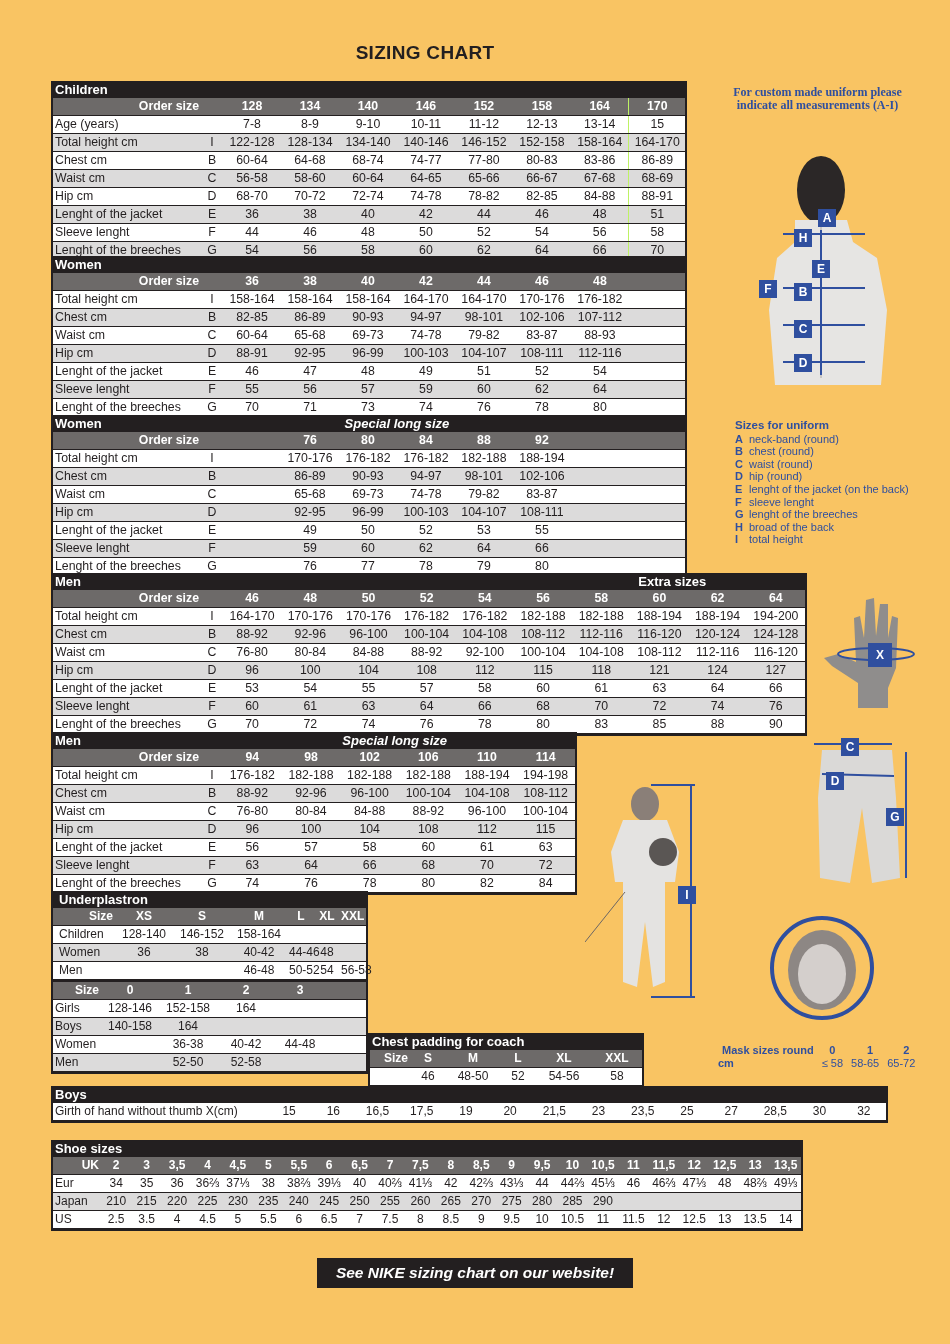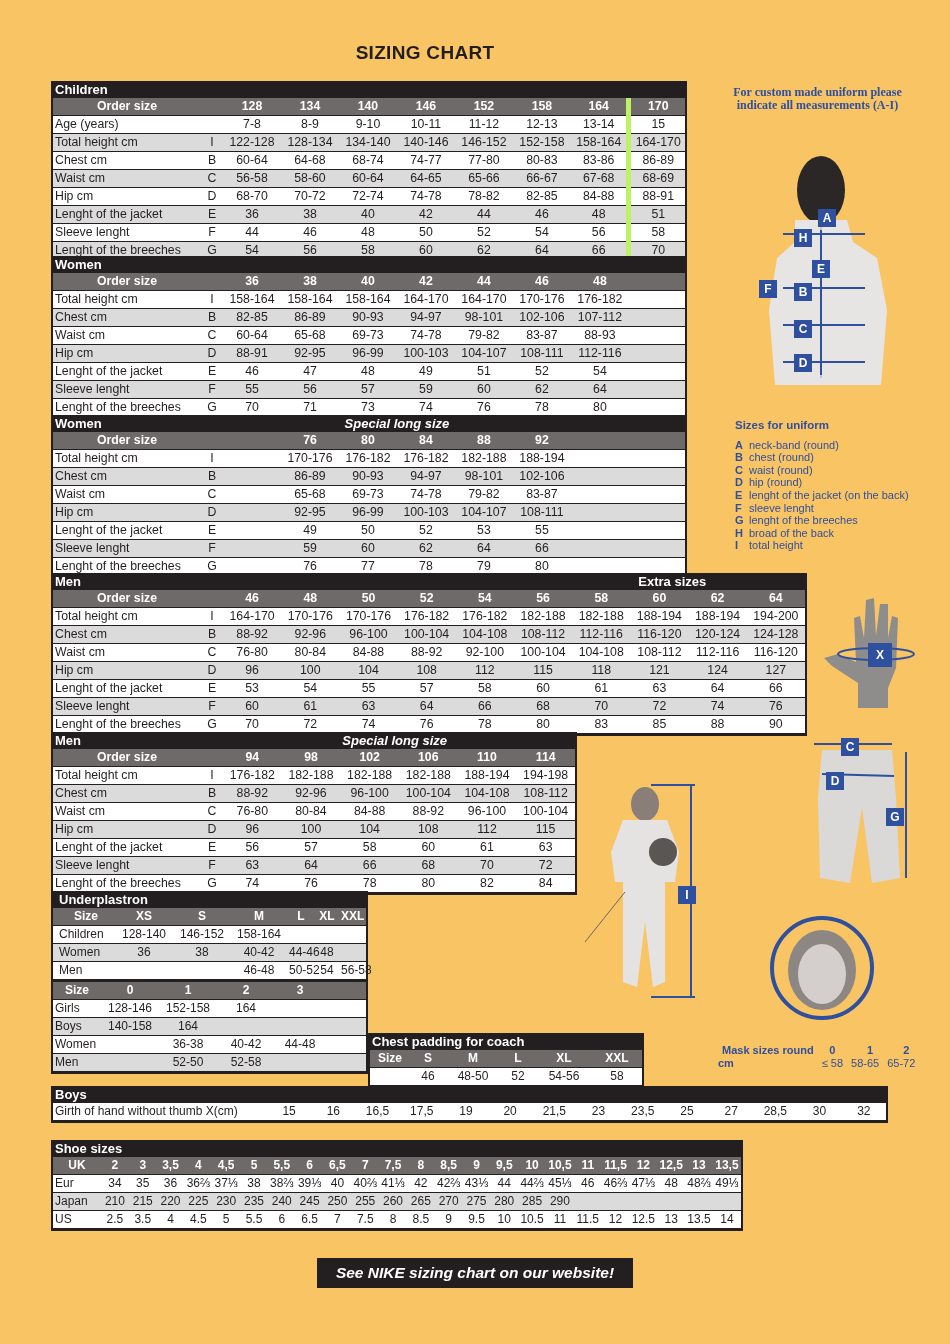--- a/index.html
+++ b/index.html
@@ -22,31 +22,31 @@
     padding: 0 2px 2px 2px;
     font-size: 12.3px;
   }
   .tbl table { border-collapse: collapse; width: 100%; table-layout: fixed; }
   .tbl td { height: 17.6px; padding: 0 2px; white-space: nowrap; line-height: 17px; }
   .sec-head td {
     color: #fff; font-weight: bold; font-size: 13px; background: #231f20; height: 17px;
   }
   .sec-head .italic { font-style: italic; text-align: center; }
   .hdr td { background: #6d6a69; color: #fff; font-weight: bold; text-align: center; border-bottom: 1px solid #231f20; }
-  .hdr td.lbl { text-align: center; margin-left: 12px; }
+  .hdr td.lbl { text-align: right; margin-left: 12px; }
   .row td { background: #fff; text-align: center; border-bottom: 1px solid #231f20; color: #231f20; }
   .row.alt td { background: #dcdbdb; }
   .row td.lbl { text-align: left; }
-  .row td.vsep, .hdr td.vsep { border-left: 5px solid #bef264; }
+  .row td.vsep, .hdr td.vsep { border-left: 1px solid #bef264; }
   .custom-note {
     position: absolute; left: 730px; top: 86px; width: 175px;
     text-align: center; font-weight: bold; font-size: 12px; line-height: 13px; color: #2f4f9f; font-family: Liberation Serif, serif;
   }
   .legend { position: absolute; left: 735px; top: 419px; width: 200px; font-size: 11px; color: #2f4f9f; line-height: 12.6px; }
-  .legend .lh { font-weight: bold; font-size: 11.5px; margin-bottom: 7px; }
+  .legend .lh { font-weight: bold; font-size: 11.5px; margin-bottom: 1px; }
   .legend .k { display: inline-block; width: 14px; font-weight: bold; }
   .mask { position: absolute; left: 714px; top: 1044px; width: 210px; font-size: 11px; color: #2f4f9f; font-weight: bold; }
   .mask table { border-collapse: collapse; }
   .mask td { padding: 0 4px; text-align: center; line-height: 13px; }
   .mask td.l { text-align: left; padding-left: 8px; }
   .mask .v td { font-weight: normal; }
 
   .nike {
     position: absolute; left: 317px; top: 1258px; width: 316px; height: 30px;
     background: #231f20; color: #fff; font-style: italic; font-weight: bold; font-size: 15.5px;
@@ -868,21 +868,21 @@
           <td>25</td>
           <td>27</td>
           <td>28,5</td>
           <td>30</td>
           <td>32</td>
         </tr>
       </tbody>
   </table>
 </div>
 
-<div class="tbl" style="left:51px; top:1140px; width:692px; font-size:12px;">
+<div class="tbl" style="left:51px; top:1140px; width:752px; font-size:12px;">
   <table>
     <colgroup>
         <col style="width:48px">
         <col span="23">
       </colgroup>
     <tbody>
         <tr class="sec-head">
           <td colspan="24">Shoe sizes</td>
         </tr>
     <tr class="hdr" id="shoes-hdr">

